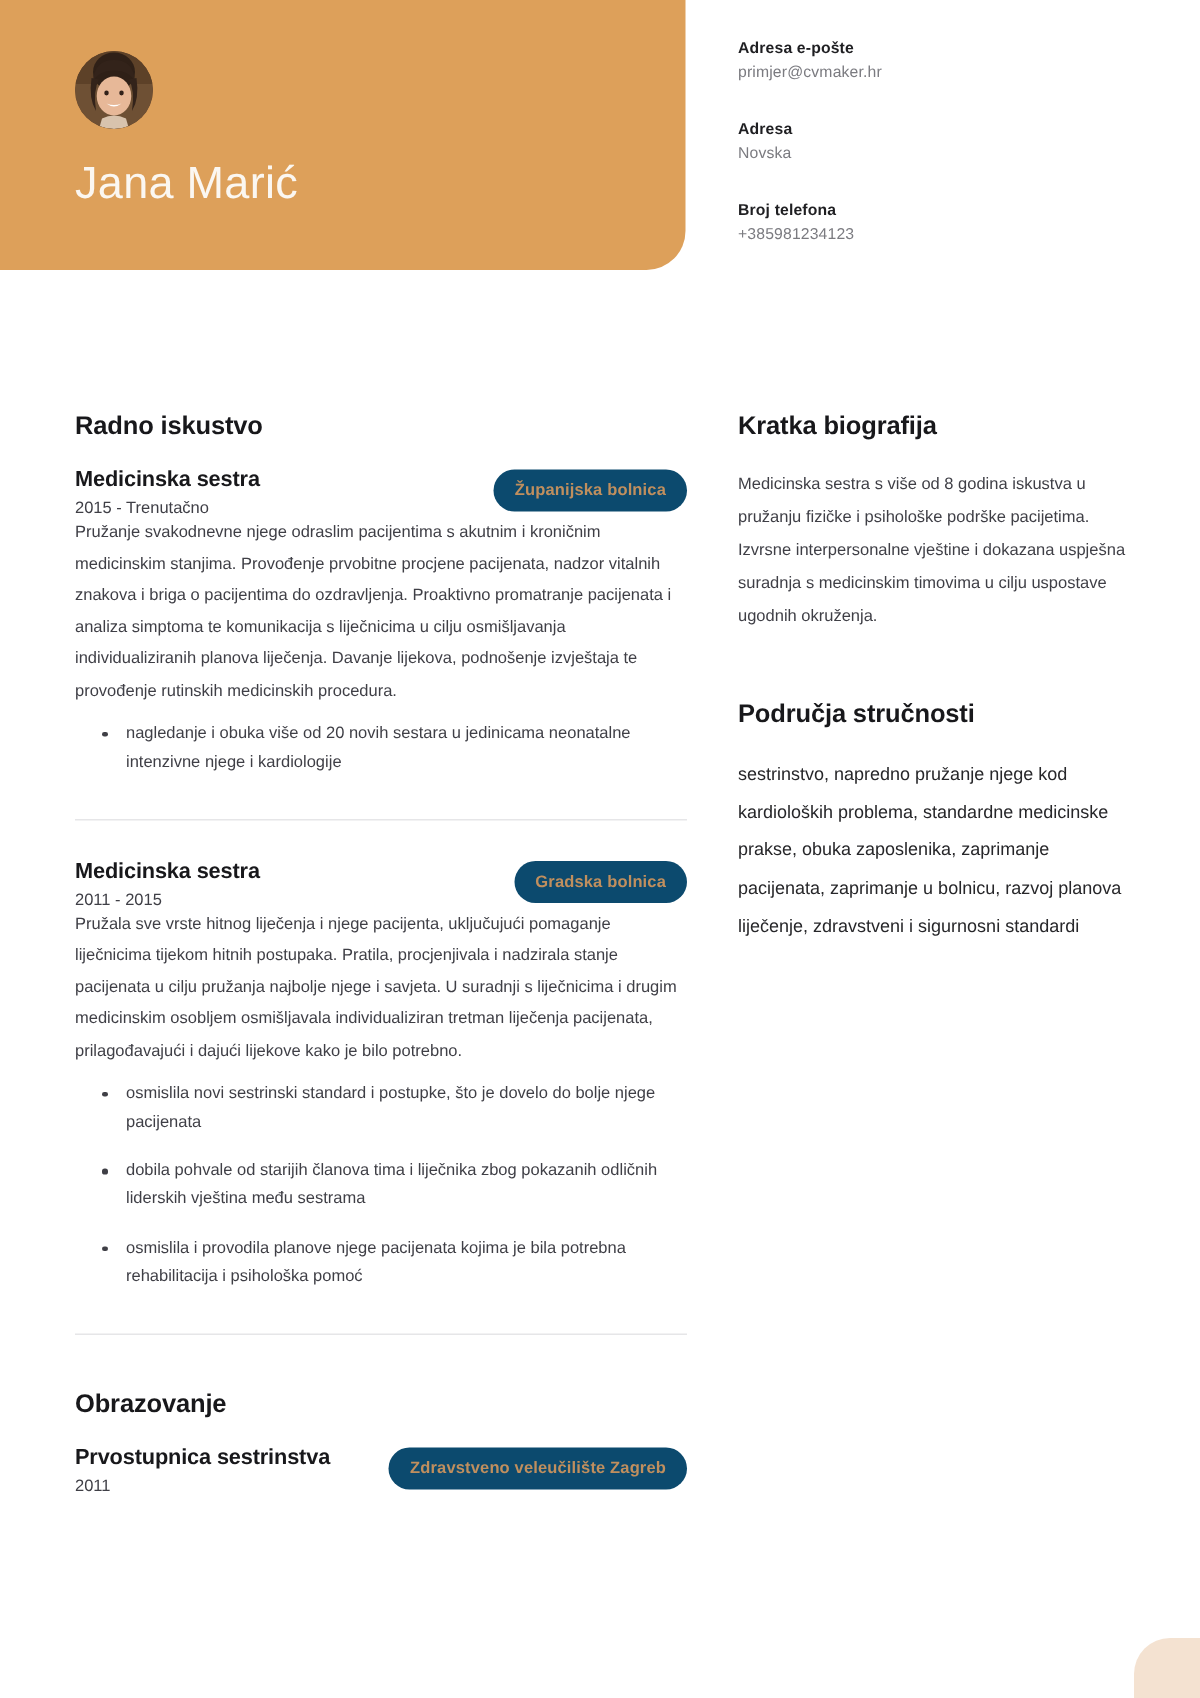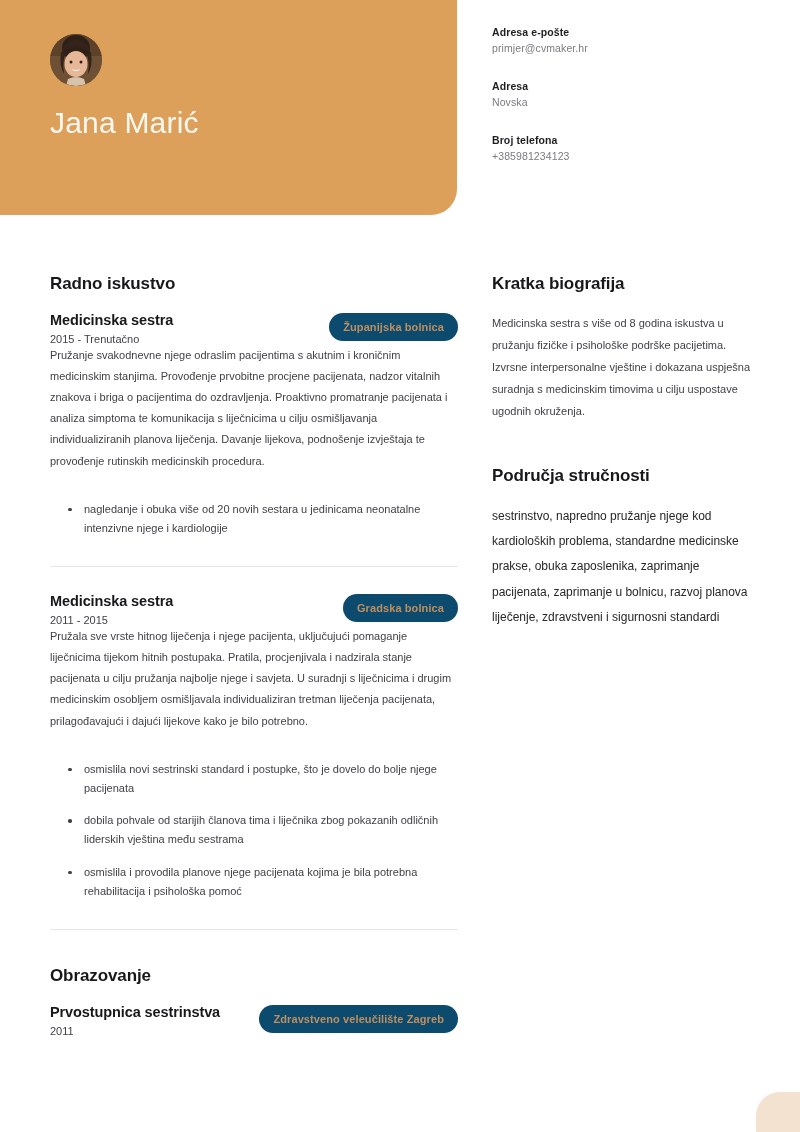--- a/index.html
+++ b/index.html
@@ -26,21 +26,21 @@
     background: #ffffff;
     overflow: hidden;
   }
 
   
   .header-block {
     position: absolute;
     left: 0;
     top: 0;
     width: 457px;
-    height: 215px;
+    height: 180px;
     background: #dda05a;
     border-bottom-right-radius: 26px;
   }
 
   .avatar {
     position: absolute;
     left: 50px;
     top: 34px;
     width: 52px;
     height: 52px;
@@ -165,21 +165,21 @@
   }
 
   .entry-desc {
     margin-top: 0;
     font-size: 11px;
     line-height: 1.92;
     color: #3f3f46;
   }
 
   ul.bullets {
-    margin-top: 28px;
+    margin-top: 8px;
     padding-left: 18px;
     list-style: none;
   }
   ul.bullets li {
     position: relative;
     font-size: 11px;
     line-height: 1.75;
     color: #3f3f46;
     margin-bottom: 13px;
     padding-left: 16px;

